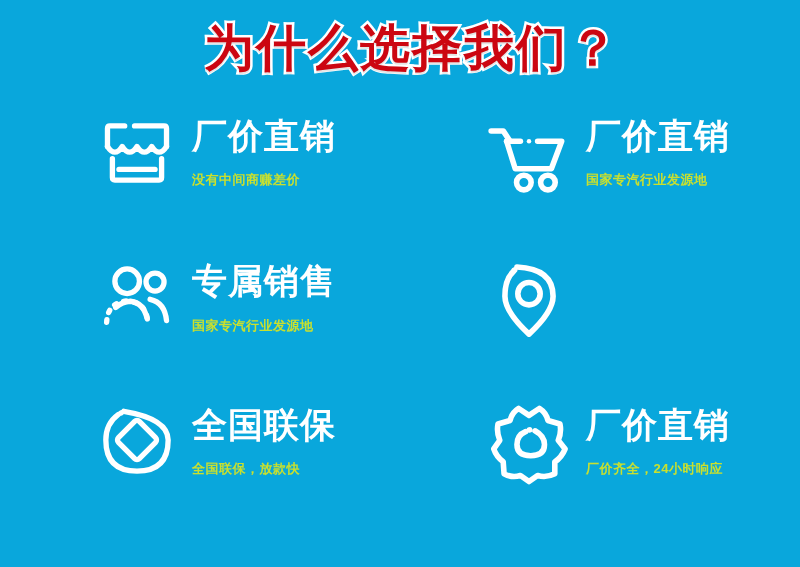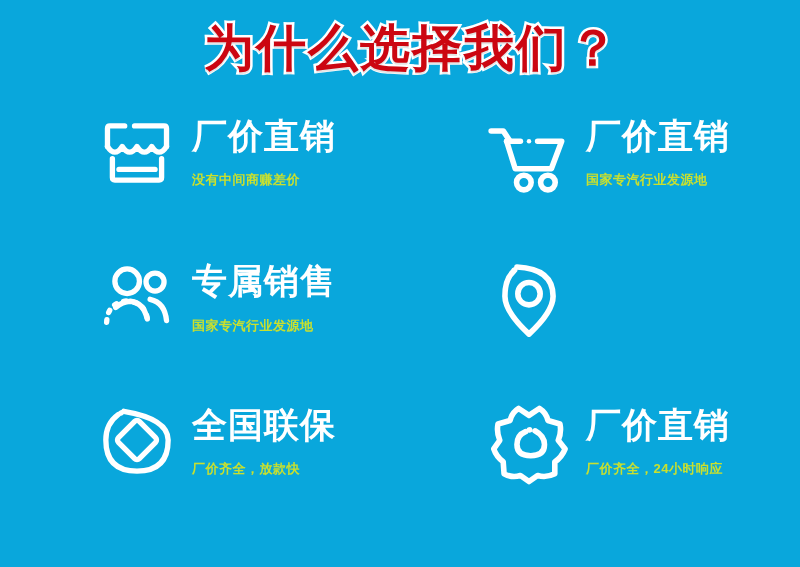--- a/index.html
+++ b/index.html
@@ -183,21 +183,21 @@
     <div class="feature r3 col-left">
       <span class="feature-icon">
         <svg viewBox="0 0 100 100" fill="none" stroke="#ffffff" stroke-width="6.5" stroke-linecap="round" stroke-linejoin="round">
           <path d="M34 15 Q88 24 88 50 Q88 88 50 88 Q12 88 12 50 Q12 30 27 19"></path>
           <path d="M30.5 17 L30.8 16.9"></path>
           <rect x="32" y="32" width="36" height="36" rx="4" transform="rotate(45 50 50)"></rect>
         </svg>
       </span>
       <div class="feature-text">
         <div class="feature-title">全国联保</div>
-        <div class="feature-sub">厂价齐全，放款快</div>
+        <div class="feature-sub">全国联保，放款快</div>
       </div>
     </div>
 
     <div class="feature r3 col-right">
       <span class="feature-icon">
         <svg viewBox="0 0 100 100" fill="none" stroke="#ffffff" stroke-width="6.5" stroke-linecap="round" stroke-linejoin="round">
           <path d="M38 11 L50 19 L62 11 Q70 16 72 25 L86 29 Q88 39 84 48 L92 58
                    Q88 68 80 73 L80 87 Q70 92 60 89 L50 96 L40 89
                    Q30 92 21 87 L20 73 Q12 67 9 58 L16 48
                    Q12 38 14 29 L28 25 Q30 16 38 11 Z" stroke-linejoin="round"></path>

